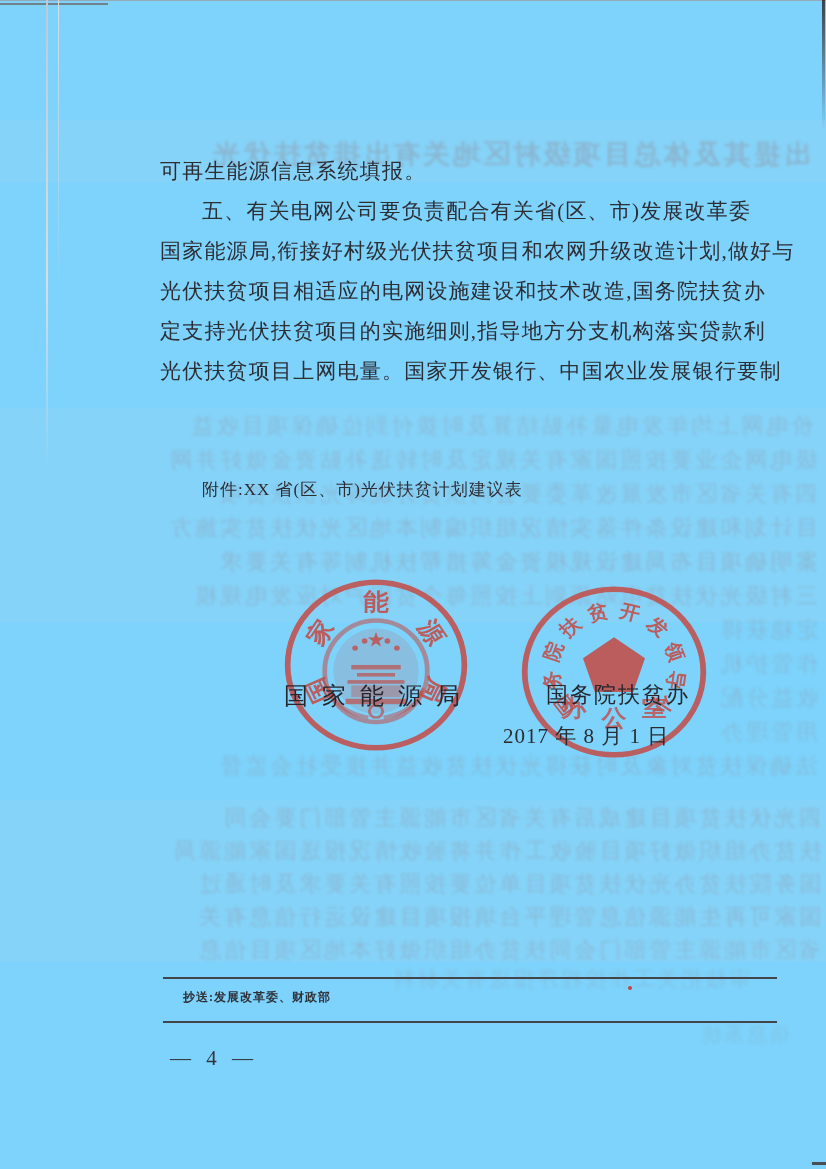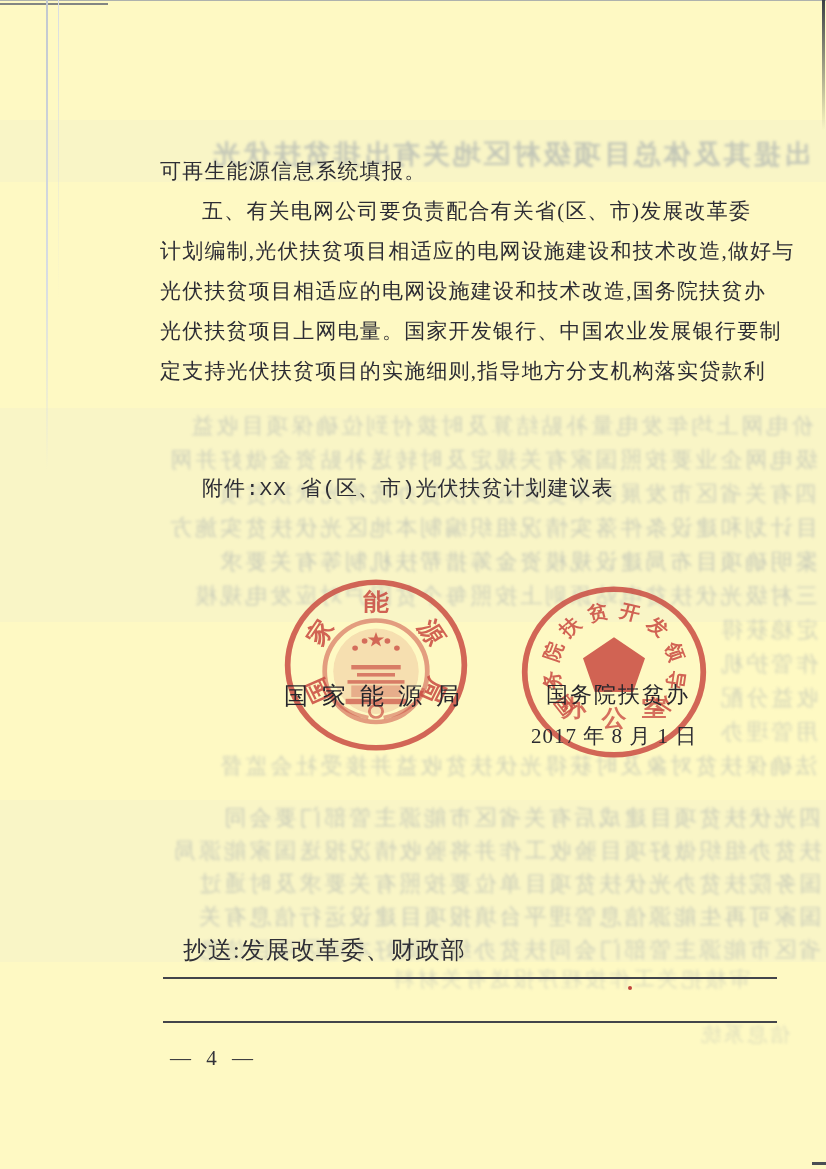--- a/index.html
+++ b/index.html
@@ -1,18 +1,18 @@
 <!DOCTYPE html>
 <html><head>
 <meta charset="utf-8">
 <style>
   html,body{margin:0;padding:0;background:#e8e8e8;}
   .page{
     position:relative;width:826px;height:1169px;overflow:hidden;
-    background:#fef9c3;
+    background:#7dd3fc;
     font-family:"Liberation Serif","DejaVu Serif",serif;
   }
   
   .shade{position:absolute;left:0;width:826px;background:rgba(203,211,222,0.10);pointer-events:none;}
   
   .edge-top{position:absolute;top:0;left:0;width:826px;height:1px;background:#9aa0a8;opacity:.8;}
   .edge-top-dark{position:absolute;top:3px;left:0;width:108px;height:2px;background:#6d7278;opacity:.85;}
   .edge-left-v1{position:absolute;top:0;left:46px;width:2px;height:470px;
     background:linear-gradient(#c2c8cf,#d8dde3 60%,rgba(216,221,227,0));}
   .edge-left-v2{position:absolute;top:0;left:58px;width:1px;height:300px;
@@ -30,38 +30,38 @@
   }
   
   .bodytext{
     position:absolute;top:151px;left:160px;width:620px;
     font-size:21px;line-height:40px;letter-spacing:1.2px;color:#2d2d34;
   }
   .bodytext .line{height:40px;white-space:nowrap;}
   .bodytext .indent{text-indent:42px;}
   .attachment{
     position:absolute;top:470px;left:202px;
-    font-size:21px;line-height:40px;letter-spacing:1px;color:#2d2d34;white-space:nowrap;font-family:Liberation Mono, monospace;
+    font-size:17px;line-height:40px;letter-spacing:1px;color:#2d2d34;white-space:nowrap;
   }
   
   .seal{position:absolute;opacity:.92;}
   .seal-left{top:576px;left:281px;width:190px;height:178px;}
   .seal-right{top:583px;left:518px;width:192px;height:178px;}
   
   .sig{position:absolute;color:#26262c;white-space:nowrap;}
   .sig-left{top:680px;left:284px;font-size:24px;letter-spacing:14px;text-align:right;}
   .sig-right{top:680px;left:546px;font-size:22px;letter-spacing:2px;}
-  .sig-date{top:722px;left:531px;font-size:21px;letter-spacing:1px;color:#2b2b31;}
+  .sig-date{top:722px;left:503px;font-size:21px;letter-spacing:1px;color:#2b2b31;}
   
   .rule{position:absolute;left:163px;width:614px;height:2px;background:#43454b;}
   .rule-1{top:977px;}
   .rule-2{top:1021px;}
   .copyto{
-    position:absolute;top:934px;left:183px;
-    font-size:24px;letter-spacing:1px;color:#2f2f36;white-space:nowrap;
+    position:absolute;top:989px;left:183px;
+    font-size:12px;letter-spacing:1px;color:#2f2f36;white-space:nowrap;font-weight:bold;
   }
   .pagenum{
     position:absolute;top:1046px;left:170px;
     font-size:21px;letter-spacing:5px;color:#33333a;white-space:nowrap;
   }
 </style>
 </head>
 <body>
 
 <div class="page">
@@ -96,24 +96,24 @@
       <div class="bleed" style="top: 873px; left: 145px; width: 676px; font-size: 22px; font-weight: 400; opacity: 0.42;">国务院扶贫办光伏扶贫项目单位要按照有关要求及时通过</div>
       <div class="bleed" style="top: 906px; left: 145px; width: 676px; font-size: 22px; font-weight: 500; opacity: 0.44;">国家可再生能源信息管理平台填报项目建设运行信息有关</div>
       <div class="bleed" style="top: 939px; left: 145px; width: 676px; font-size: 22px; font-weight: 400; opacity: 0.4;">省区市能源主管部门会同扶贫办组织做好本地区项目信息</div>
       <div class="bleed" style="top: 969px; left: 230px; width: 520px; font-size: 21px; font-weight: 400; opacity: 0.3;">审核把关工作按程序报送有关材料</div>
       <div class="bleed" style="top: 1024px; left: 590px; width: 200px; font-size: 20px; font-weight: 400; opacity: 0.28;">信息系统</div>
     </div>
 
   <div class="bodytext">
     <div class="line">可再生能源信息系统填报。</div>
     <div class="line indent">五、有关电网公司要负责配合有关省(区、市)发展改革委</div>
-    <div class="line">计划编制,光伏扶贫项目相适应的电网设施建设和技术改造,做好与</div>
+    <div class="line">国家能源局,衔接好村级光伏扶贫项目和农网升级改造计划,做好与</div>
     <div class="line">光伏扶贫项目相适应的电网设施建设和技术改造,国务院扶贫办</div>
+    <div class="line">定支持光伏扶贫项目的实施细则,指导地方分支机构落实贷款利</div>
     <div class="line">光伏扶贫项目上网电量。国家开发银行、中国农业发展银行要制</div>
-    <div class="line">定支持光伏扶贫项目的实施细则,指导地方分支机构落实贷款利</div>
   </div>
 
   <div class="attachment">附件:XX 省(区、市)光伏扶贫计划建议表</div>
 
   <svg class="seal seal-left" viewBox="0 0 200 200" preserveAspectRatio="none">
     <g fill="none" stroke="#c8443c">
       <circle cx="100" cy="100" r="93" stroke-width="6" opacity="0.88"></circle>
     </g>
     <g fill="#c8443c" font-size="27" font-weight="bold" text-anchor="middle" font-family="'Liberation Serif','DejaVu Serif',serif" opacity="0.9">
       <text x="100" y="42" transform="rotate(-115 100 100)">国</text>

